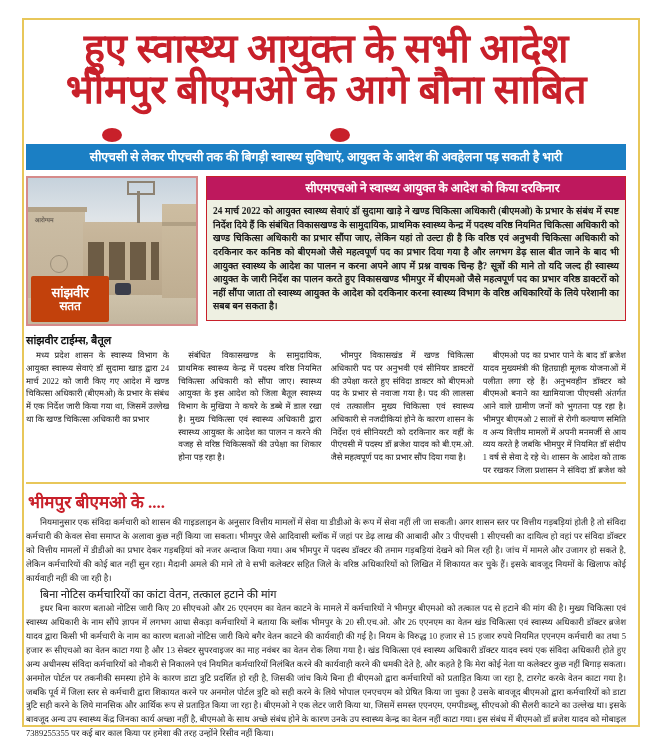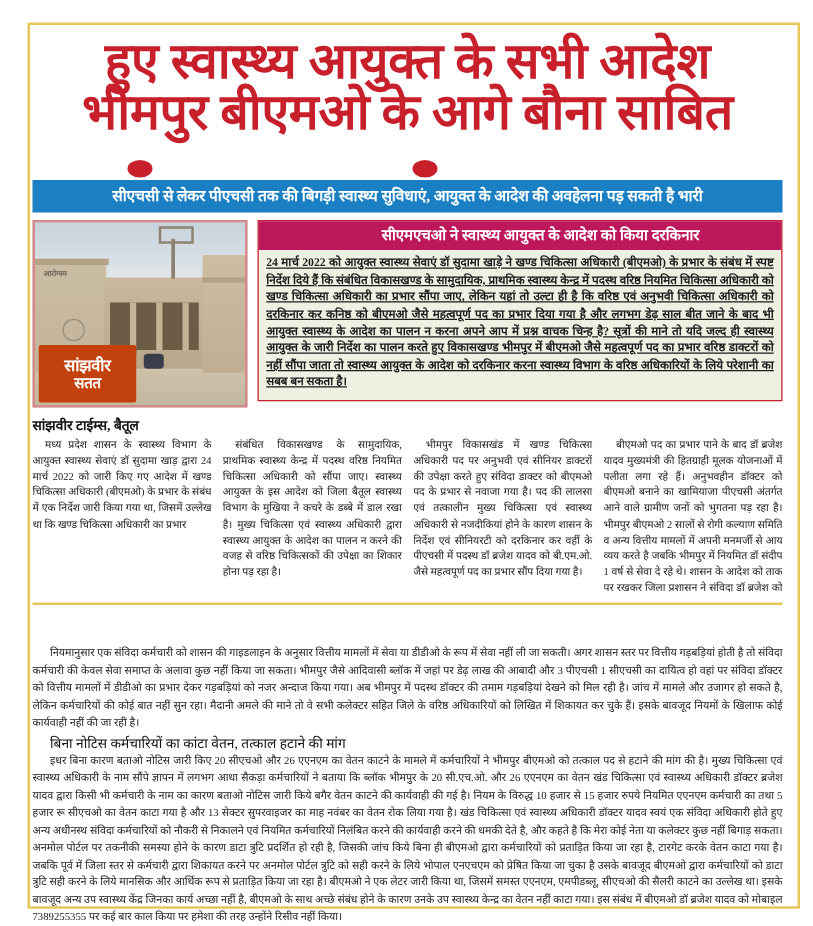--- a/index.html
+++ b/index.html
@@ -160,21 +160,20 @@
     font-size:12px;font-weight:bold;
     text-align:center;height:23px;line-height:23px;
     white-space:nowrap;overflow:hidden;padding-left:33px;
   }
   .callout-body{
     padding:5px 6px 6px 6px;
     font-size:9.4px;line-height:1.45;
     text-align:justify;
     color:#1b1b1b;
     font-weight:bold;
-    text-decoration:underline;
   }
 
   
   .cols{
     position:absolute;left:26px;top:350px;width:600px;height:128px;
     display:flex;gap:9px;
   }
   .col{
     flex:1 1 0;
     font-size:8.4px;
@@ -271,20 +270,21 @@
     <div class="col c3">
       <p>भीमपुर विकासखंड में खण्ड चिकित्सा अधिकारी पद पर अनुभवी एवं सीनियर डाक्टरों की उपेक्षा करते हुए संविदा डाक्टर को बीएमओ पद के प्रभार से नवाजा गया है। पद की लालसा एवं तत्कालीन मुख्य चिकित्सा एवं स्वास्थ्य अधिकारी से नजदीकियां होने के कारण शासन के निर्देश एवं सीनियरटी को दरकिनार कर वहीं के पीएचसी में पदस्थ डॉ ब्रजेश यादव को बी.एम.ओ. जैसे महत्वपूर्ण पद का प्रभार सौंप दिया गया है।</p>
     </div>
     <div class="col c4">
       <p><span>बीएमओ पद का प्रभार पाने के बाद डॉ ब्रजेश यादव मुख्यमंत्री की हितग्राही मूलक योजनाओं में पलीता लगा रहे हैं। अनुभवहीन डॉक्टर को बीएमओ बनाने का खामियाजा पीएचसी अंतर्गत आने वाले ग्रामीण जनों को भुगतना पड़ रहा है। भीमपुर बीएमओ 2 सालों से रोगी कल्याण समिति व अन्य वित्तीय मामलों में अपनी मनमर्जी से आय व्यय करते है जबकि भीमपुर में नियमित डॉ संदीप 1 वर्ष से सेवा दे रहे थे। शासन के आदेश को ताक पर रखकर जिला प्रशासन ने संविदा डॉ ब्रजेश को बीएमओ बनाया, जबकि</span> </p>
     </div>
   </div>
 
   <div class="rule"></div>
 
+  <div class="cont-title">भीमपुर बीएमओ के ....</div>
 
   <div class="cont-body">
     <p>नियमानुसार एक संविदा कर्मचारी को शासन की गाइडलाइन के अनुसार वित्तीय मामलों में सेवा या डीडीओ के रूप में सेवा नहीं ली जा सकती। अगर शासन स्तर पर वित्तीय गड़बड़ियां होती है तो संविदा कर्मचारी की केवल सेवा समाप्त के अलावा कुछ नहीं किया जा सकता। भीमपुर जैसे आदिवासी ब्लॉक में जहां पर डेढ़ लाख की आबादी और 3 पीएचसी 1 सीएचसी का दायित्व हो वहां पर संविदा डॉक्टर को वित्तीय मामलों में डीडीओ का प्रभार देकर गड़बड़ियां को नजर अन्दाज किया गया। अब भीमपुर में पदस्थ डॉक्टर की तमाम गड़बड़ियां देखने को मिल रही है। जांच में मामले और उजागर हो सकते है, लेकिन कर्मचारियों की कोई बात नहीं सुन रहा। मैदानी अमले की माने तो वे सभी कलेक्टर सहित जिले के वरिष्ठ अधिकारियों को लिखित में शिकायत कर चुके हैं। इसके बावजूद नियमों के खिलाफ कोई कार्यवाही नहीं की जा रही है।</p>
   </div>
 
   <div class="sub-head">बिना नोटिस कर्मचारियों का कांटा वेतन, तत्काल हटाने की मांग</div>
 
   <div class="cont-body2">
     <p>इधर बिना कारण बताओ नोटिस जारी किए 20 सीएचओ और 26 एएनएम का वेतन काटने के मामले में कर्मचारियों ने भीमपुर बीएमओ को तत्काल पद से हटाने की मांग की है। मुख्य चिकित्सा एवं स्वास्थ्य अधिकारी के नाम सौंपे ज्ञापन में लगभग आधा सैकड़ा कर्मचारियों ने बताया कि ब्लॉक भीमपुर के 20 सी.एच.ओ. और 26 एएनएम का वेतन खंड चिकित्सा एवं स्वास्थ्य अधिकारी डॉक्टर ब्रजेश यादव द्वारा किसी भी कर्मचारी के नाम का कारण बताओ नोटिस जारी किये बगैर वेतन काटने की कार्यवाही की गई है। नियम के विरुद्ध 10 हजार से 15 हजार रुपये नियमित एएनएम कर्मचारी का तथा 5 हजार रू सीएचओ का वेतन काटा गया है और 13 सेक्टर सुपरवाइजर का माह नवंबर का वेतन रोक लिया गया है। खंड चिकित्सा एवं स्वास्थ्य अधिकारी डॉक्टर यादव स्वयं एक संविदा अधिकारी होते हुए अन्य अधीनस्थ संविदा कर्मचारियों को नौकरी से निकालने एवं नियमित कर्मचारियों निलंबित करने की कार्यवाही करने की धमकी देते है, और कहते है कि मेरा कोई नेता या कलेक्टर कुछ नहीं बिगाड़ सकता। अनमोल पोर्टल पर तकनीकी समस्या होने के कारण डाटा त्रुटि प्रदर्शित हो रही है, जिसकी जांच किये बिना ही बीएमओ द्वारा कर्मचारियों को प्रताड़ित किया जा रहा है, टारगेट करके वेतन काटा गया है। जबकि पूर्व में जिला स्तर से कर्मचारी द्वारा शिकायत करने पर अनमोल पोर्टल त्रुटि को सही करने के लिये भोपाल एनएचएम को प्रेषित किया जा चुका है उसके बावजूद बीएमओ द्वारा कर्मचारियों को डाटा त्रुटि सही करने के लिये मानसिक और आर्थिक रूप से प्रताड़ित किया जा रहा है। बीएमओ ने एक लेटर जारी किया था, जिसमें समस्त एएनएम, एमपीडब्लू, सीएचओ की सैलरी काटने का उल्लेख था। इसके बावजूद अन्य उप स्वास्थ्य केंद्र जिनका कार्य अच्छा नहीं है, बीएमओ के साथ अच्छे संबंध होने के कारण उनके उप स्वास्थ्य केन्द्र का वेतन नहीं काटा गया। इस संबंध में बीएमओ डॉ ब्रजेश यादव को मोबाइल 7389255355 पर कई बार काल किया पर हमेशा की तरह उन्होंने रिसीव नहीं किया।</p>
   </div>

